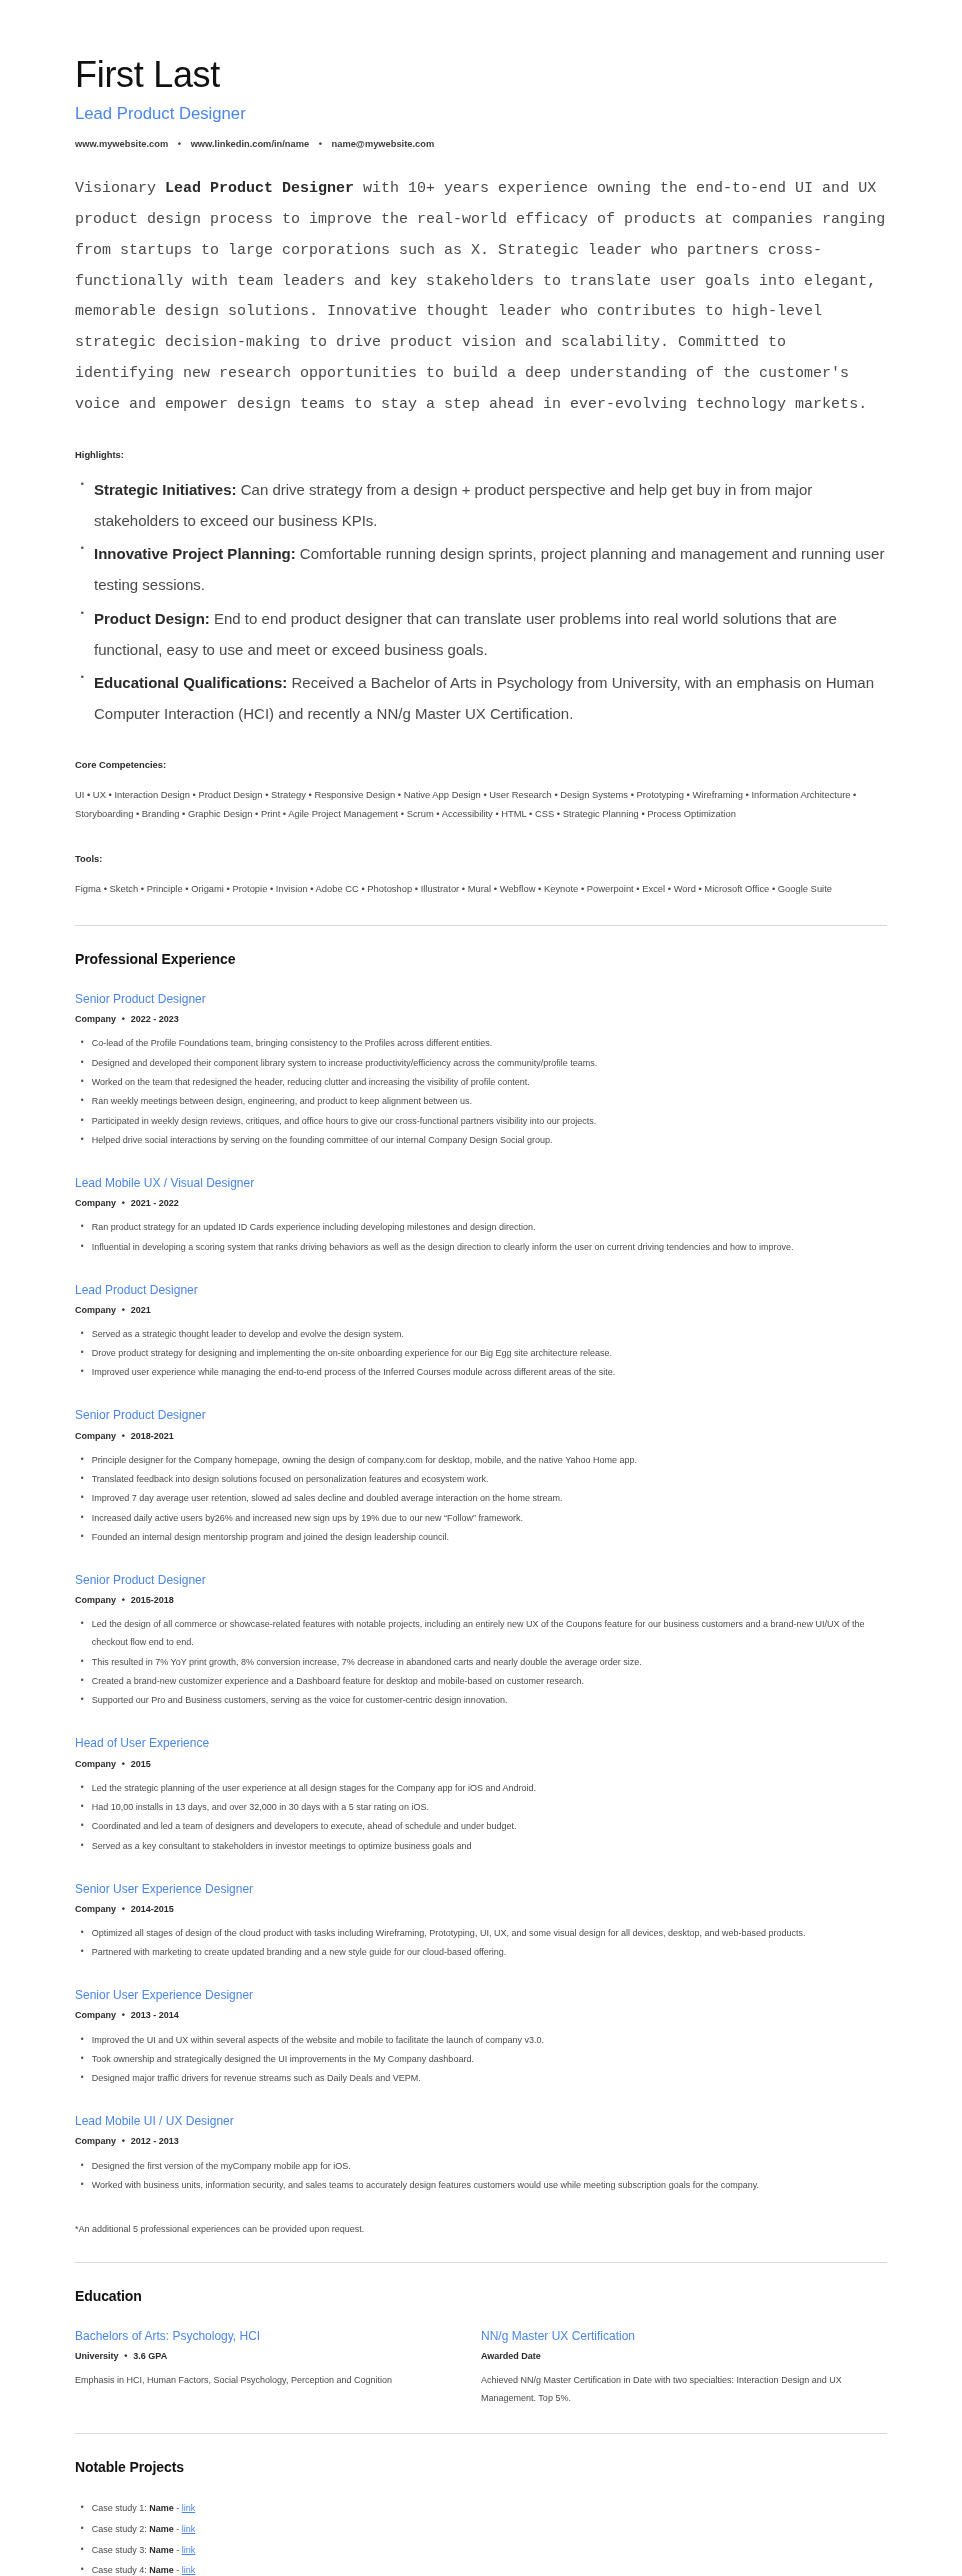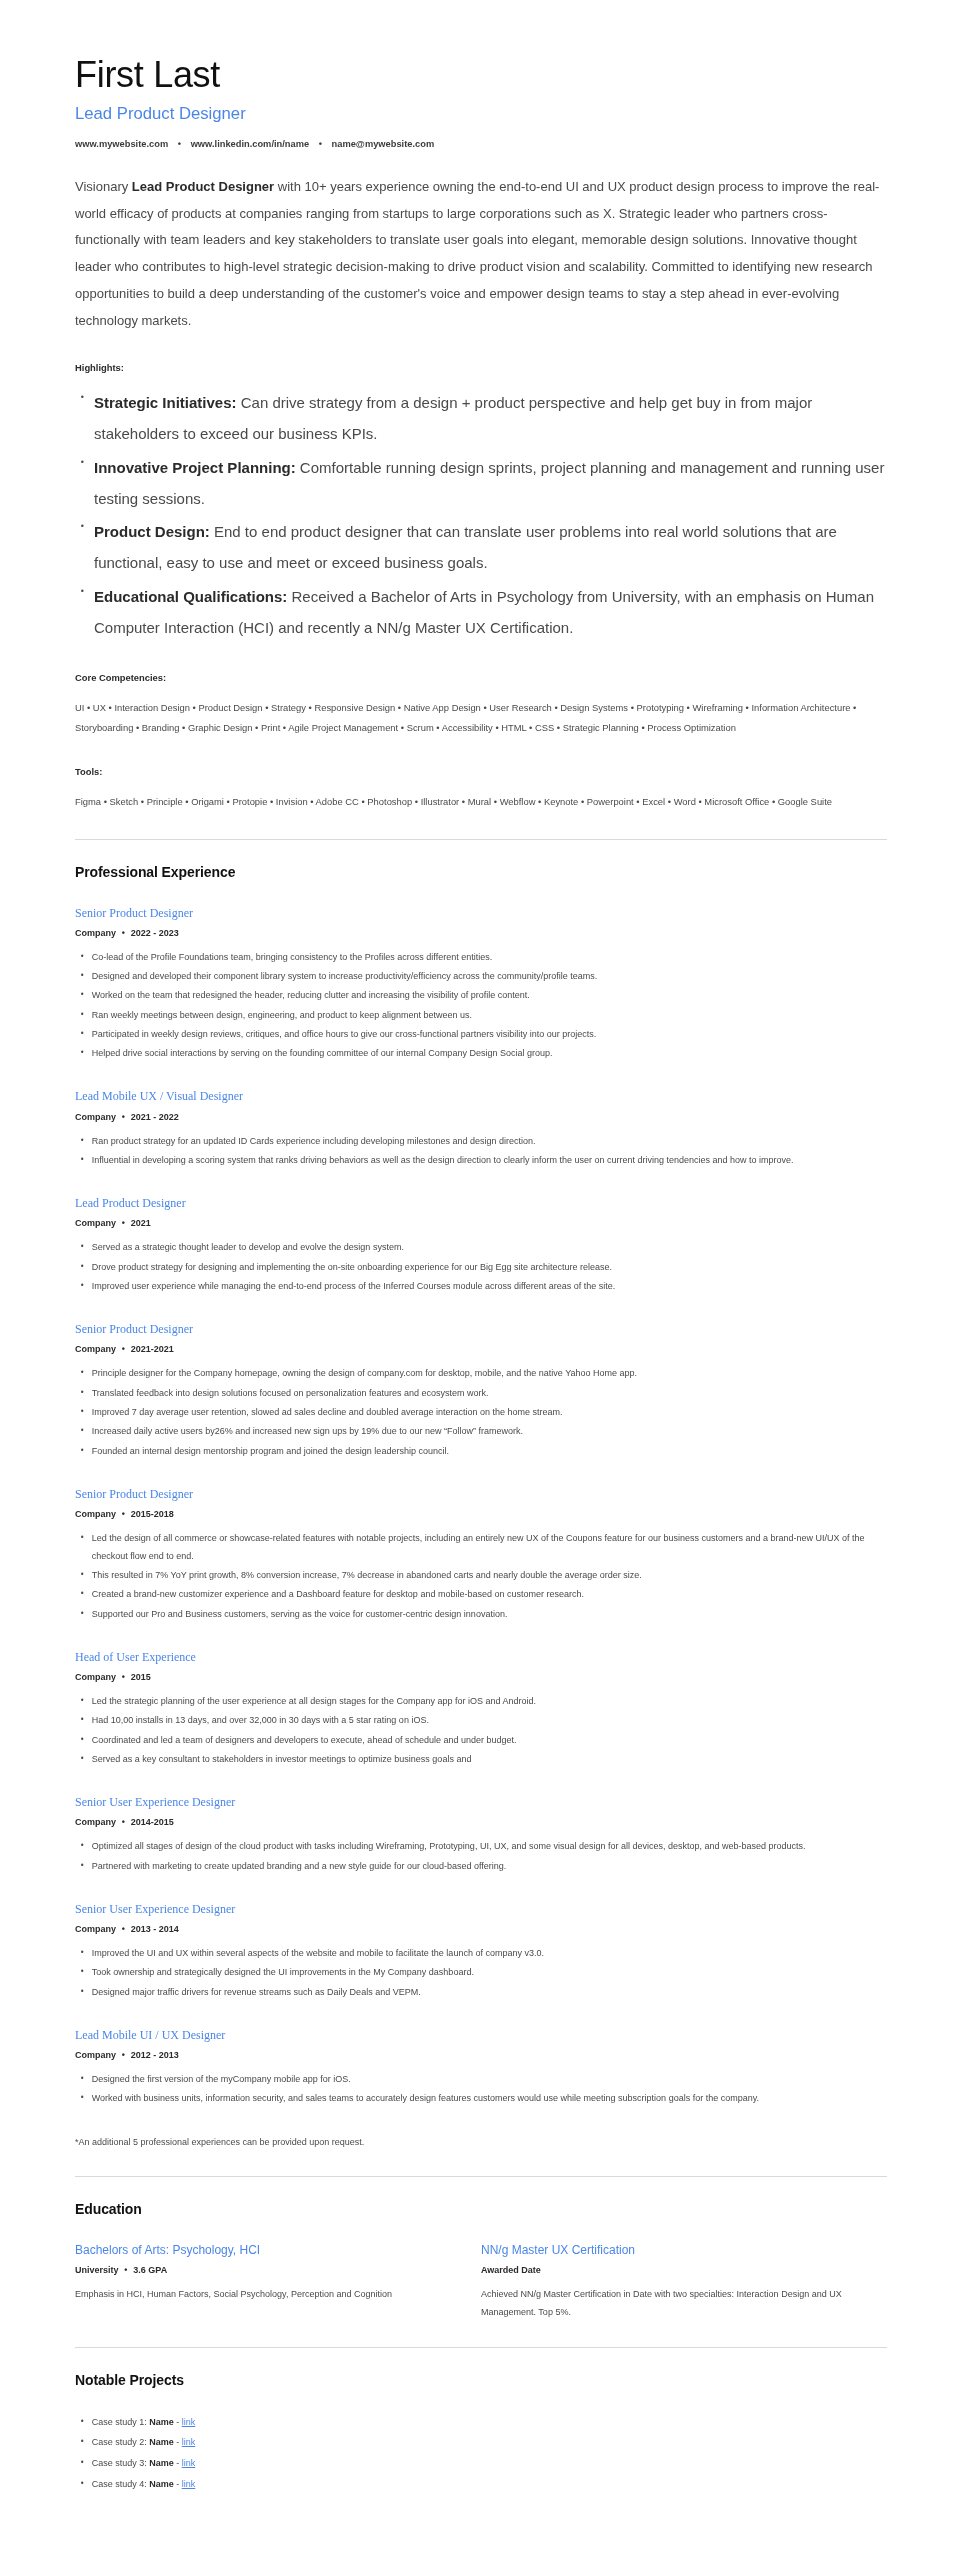--- a/index.html
+++ b/index.html
@@ -50,25 +50,26 @@
   }
   .contact .sep {
     display: inline-block;
     padding: 0 7px;
     font-weight: 700;
     color: #3c3c3c;
   }
 
   
   .summary {
-    font-size: 13px;
+    font-size: 15px;
     line-height: 2.06;
     color: #4a4a4a;
     margin: 0 0 26px 0;
     text-align: left;
+    font-family: Liberation Mono, monospace;
   }
   .summary b { color: #2b2b2b; font-weight: 700; }
 
   .label-head {
     font-size: 9.4px;
     font-weight: 700;
     color: #2b2b2b;
     margin: 0 0 13px 0;
     line-height: 1.6;
   }
@@ -121,21 +122,20 @@
 
   .job { margin-bottom: 26px; }
   .job:last-of-type { margin-bottom: 19px; }
 
   .job-title {
     font-size: 12px;
     font-weight: 400;
     color: #4a86e8;
     line-height: 1.35;
     margin: 0 0 5.1px 0;
-    font-family: Liberation Serif, serif;
   }
   .job-meta {
     font-size: 9px;
     font-weight: 700;
     color: #2b2b2b;
     line-height: 1.6;
     margin: 0 0 7.7px 0;
   }
   .job-meta .sep {
     display: inline-block;
@@ -291,21 +291,21 @@
       <div class="job-meta"><span>Company</span><span class="sep">•</span><span>2021</span></div>
       <ul class="duties">
         <li>Served as a strategic thought leader to develop and evolve the design system.</li>
         <li>Drove product strategy for designing and implementing the on-site onboarding experience for our Big Egg site architecture release.</li>
         <li>Improved user experience while managing the end-to-end process of the Inferred Courses module across different areas of the site.</li>
       </ul>
     </div>
 
     <div class="job">
       <div class="job-title">Senior Product Designer</div>
-      <div class="job-meta"><span>Company</span><span class="sep">•</span><span>2021-2021</span></div>
+      <div class="job-meta"><span>Company</span><span class="sep">•</span><span>2018-2021</span></div>
       <ul class="duties">
         <li>Principle designer for the Company homepage, owning the design of company.com for desktop, mobile, and the native Yahoo Home app.</li>
         <li>Translated feedback into design solutions focused on personalization features and ecosystem work.</li>
         <li>Improved 7 day average user retention, slowed ad sales decline and doubled average interaction on the home stream.</li>
         <li>Increased daily active users by26% and increased new sign ups by 19% due to our new “Follow” framework.</li>
         <li>Founded an internal design mentorship program and joined the design leadership council.</li>
       </ul>
     </div>
 
     <div class="job">

